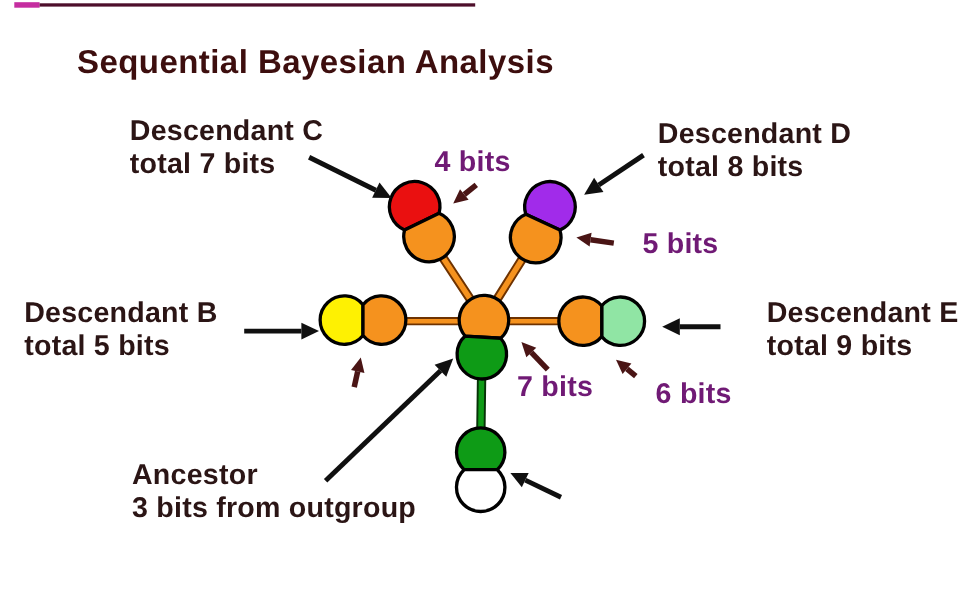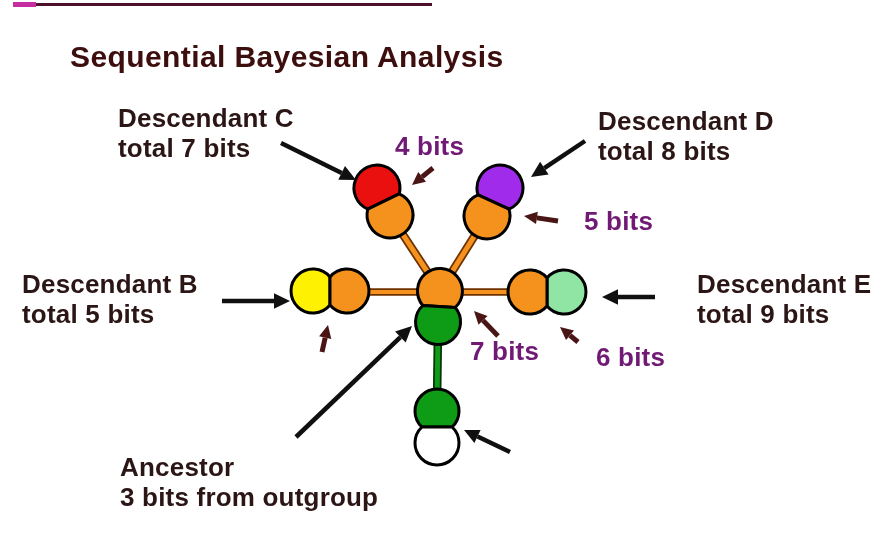--- a/index.html
+++ b/index.html
@@ -12,21 +12,21 @@
     position:absolute;font-weight:bold;font-size:26px;line-height:30px;
     color:#2B1515;white-space:pre-line;letter-spacing:0.2px;
   }
   .lbl.bits{color:#701a75;}
   .lbl.title{font-size:30px;line-height:34px;color:#3D0E0E;letter-spacing:0.4px;margin-top:16px;}
   #lbl-title{left:70px;top:24px;}
   #lbl-desc-c{left:118px;top:103px;}
   #lbl-desc-d{left:598px;top:106px;}
   #lbl-desc-b{left:22px;top:269px;}
   #lbl-desc-e{left:697px;top:269px;}
-  #lbl-ancestor{left:120px;top:416px;margin-top:36px;}
+  #lbl-ancestor{left:120px;top:416px;}
   #lbl-outgroup{left:515px;top:434px;}
   #lbl-bits4{left:395px;top:131px;}
   #lbl-bits5{left:584px;top:206px;text-align:right;}
   #lbl-bits2{left:247px;top:351px;}
   #lbl-bits3{left:470px;top:336px;}
   #lbl-bits6{left:576px;top:342px;margin-left:20px;}
 </style>
 </head>
 <body>
 

